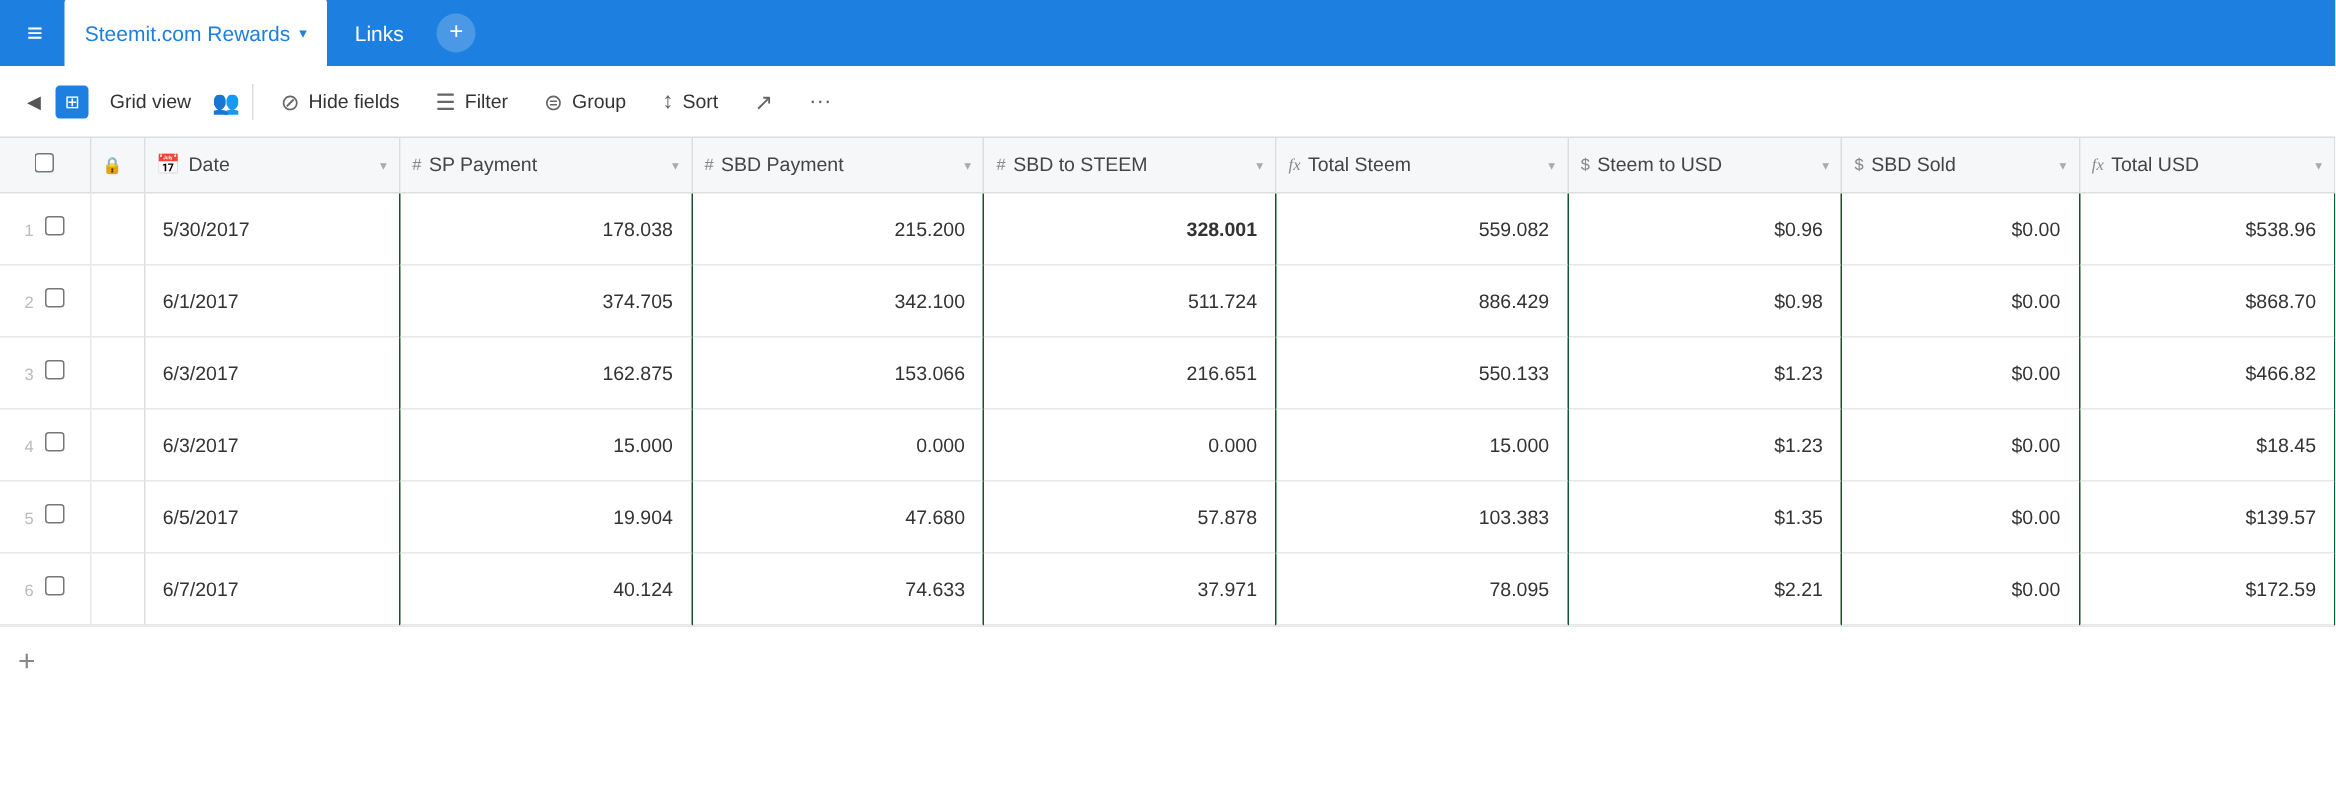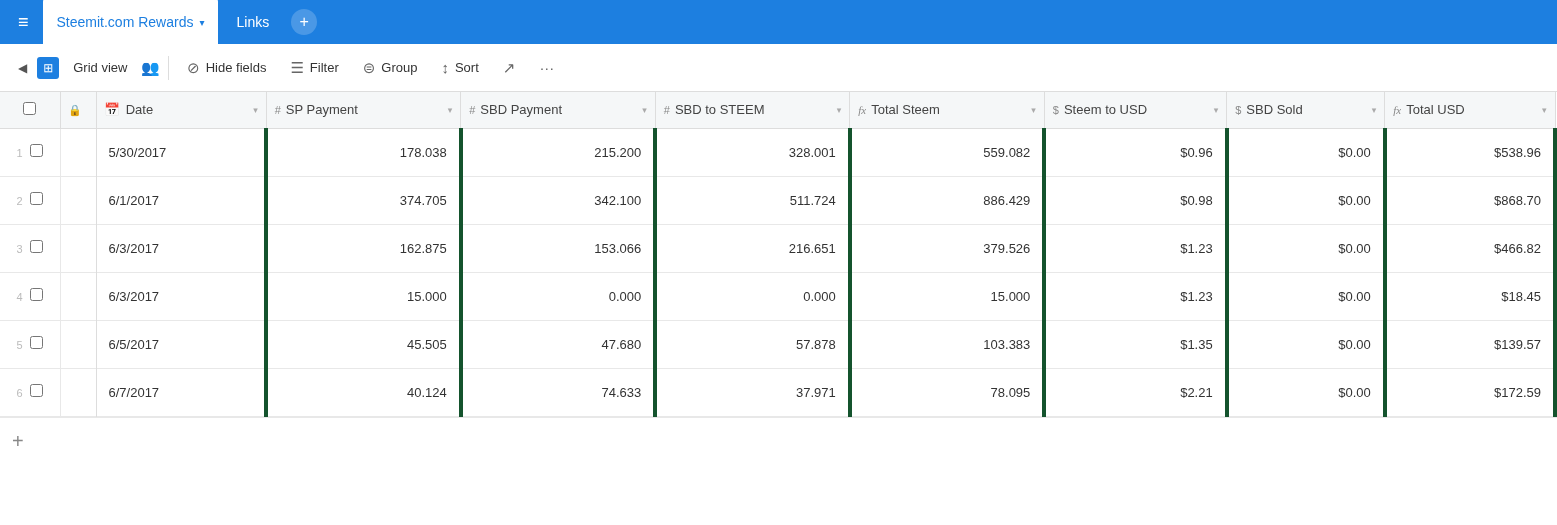--- a/index.html
+++ b/index.html
@@ -127,21 +127,21 @@
     thead th .col-icon { font-size: 11px; color: #888; }
     thead th .col-arrow { font-size: 9px; color: #aaa; margin-left: auto; }
     .th-checkbox {
       width: 60px;
       text-align: center;
     }
     tbody tr {
       border-bottom: 1px solid #e8e8e8;
     }
     tbody td {
-      border-right: 4px solid #14532d;
+      border-right: 1px solid #14532d;
       padding: 0 12px;
       height: 48px;
       vertical-align: middle;
       color: #333;
       white-space: nowrap;
     }
     .td-num { text-align: right; }
     .td-currency { text-align: right; }
 
     .add-row {
@@ -288,21 +288,21 @@
     <tbody id="table-body">
         <tr>
     <td style="text-align:center;border-right:1px solid #e8e8e8;width:60px;">
       <span style="color:#bbb;font-size:11px;margin-right:4px;">1</span>
       <input type="checkbox" style="">
     </td>
     <td style="width:36px;border-right:1px solid #ddd;text-align:center;"></td>
     <td style="min-width:140px;padding:0 12px;">5/30/2017</td>
     <td class="td-num" style="min-width:160px;">178.038</td>
     <td class="td-num" style="min-width:160px;">215.200</td>
-    <td class="td-num" style="min-width:160px;">328.001</td>
+    <td class="td-num" style="min-width:160px;font-weight:bold;">328.001</td>
     <td class="td-num" style="min-width:160px;">559.082</td>
     <td class="td-currency" style="min-width:150px;">$0.96</td>
     <td class="td-currency" style="min-width:130px;">$0.00</td>
     <td class="td-currency" style="min-width:140px;">$538.96</td>
   </tr>
         <tr>
     <td style="text-align:center;border-right:1px solid #e8e8e8;width:60px;">
       <span style="color:#bbb;font-size:11px;margin-right:4px;">2</span>
       <input type="checkbox" style="">
     </td>
@@ -319,21 +319,21 @@
         <tr>
     <td style="text-align:center;border-right:1px solid #e8e8e8;width:60px;">
       <span style="color:#bbb;font-size:11px;margin-right:4px;">3</span>
       <input type="checkbox" style="">
     </td>
     <td style="width:36px;border-right:1px solid #ddd;text-align:center;"></td>
     <td style="min-width:140px;padding:0 12px;">6/3/2017</td>
     <td class="td-num" style="min-width:160px;">162.875</td>
     <td class="td-num" style="min-width:160px;margin-left:23px;">153.066</td>
     <td class="td-num" style="min-width:160px;">216.651</td>
-    <td class="td-num" style="min-width:160px;">379.526</td>
+    <td class="td-num" style="min-width:160px;">550.133</td>
     <td class="td-currency" style="min-width:150px;">$1.23</td>
     <td class="td-currency" style="min-width:130px;">$0.00</td>
     <td class="td-currency" style="min-width:140px;">$466.82</td>
   </tr>
         <tr>
     <td style="text-align:center;border-right:1px solid #e8e8e8;width:60px;">
       <span style="color:#bbb;font-size:11px;margin-right:4px;">4</span>
       <input type="checkbox" style="">
     </td>
     <td style="width:36px;border-right:1px solid #ddd;text-align:center;"></td>
@@ -346,21 +346,21 @@
     <td class="td-currency" style="min-width:130px;">$0.00</td>
     <td class="td-currency" style="min-width:140px;">$18.45</td>
   </tr>
         <tr>
     <td style="text-align:center;border-right:1px solid #e8e8e8;width:60px;">
       <span style="color:#bbb;font-size:11px;margin-right:4px;">5</span>
       <input type="checkbox" style="">
     </td>
     <td style="width:36px;border-right:1px solid #ddd;text-align:center;"></td>
     <td style="min-width:140px;padding:0 12px;">6/5/2017</td>
-    <td class="td-num" style="min-width:160px;">45.505</td>
+    <td class="td-num" style="min-width:160px;">19.904</td>
     <td class="td-num" style="min-width:160px;">47.680</td>
     <td class="td-num" style="min-width:160px;">57.878</td>
     <td class="td-num" style="min-width:160px;">103.383</td>
     <td class="td-currency" style="min-width:150px;">$1.35</td>
     <td class="td-currency" style="min-width:130px;">$0.00</td>
     <td class="td-currency" style="min-width:140px;">$139.57</td>
   </tr>
         <tr>
     <td style="text-align:center;border-right:1px solid #e8e8e8;width:60px;">
       <span style="color:#bbb;font-size:11px;margin-right:4px;">6</span>

